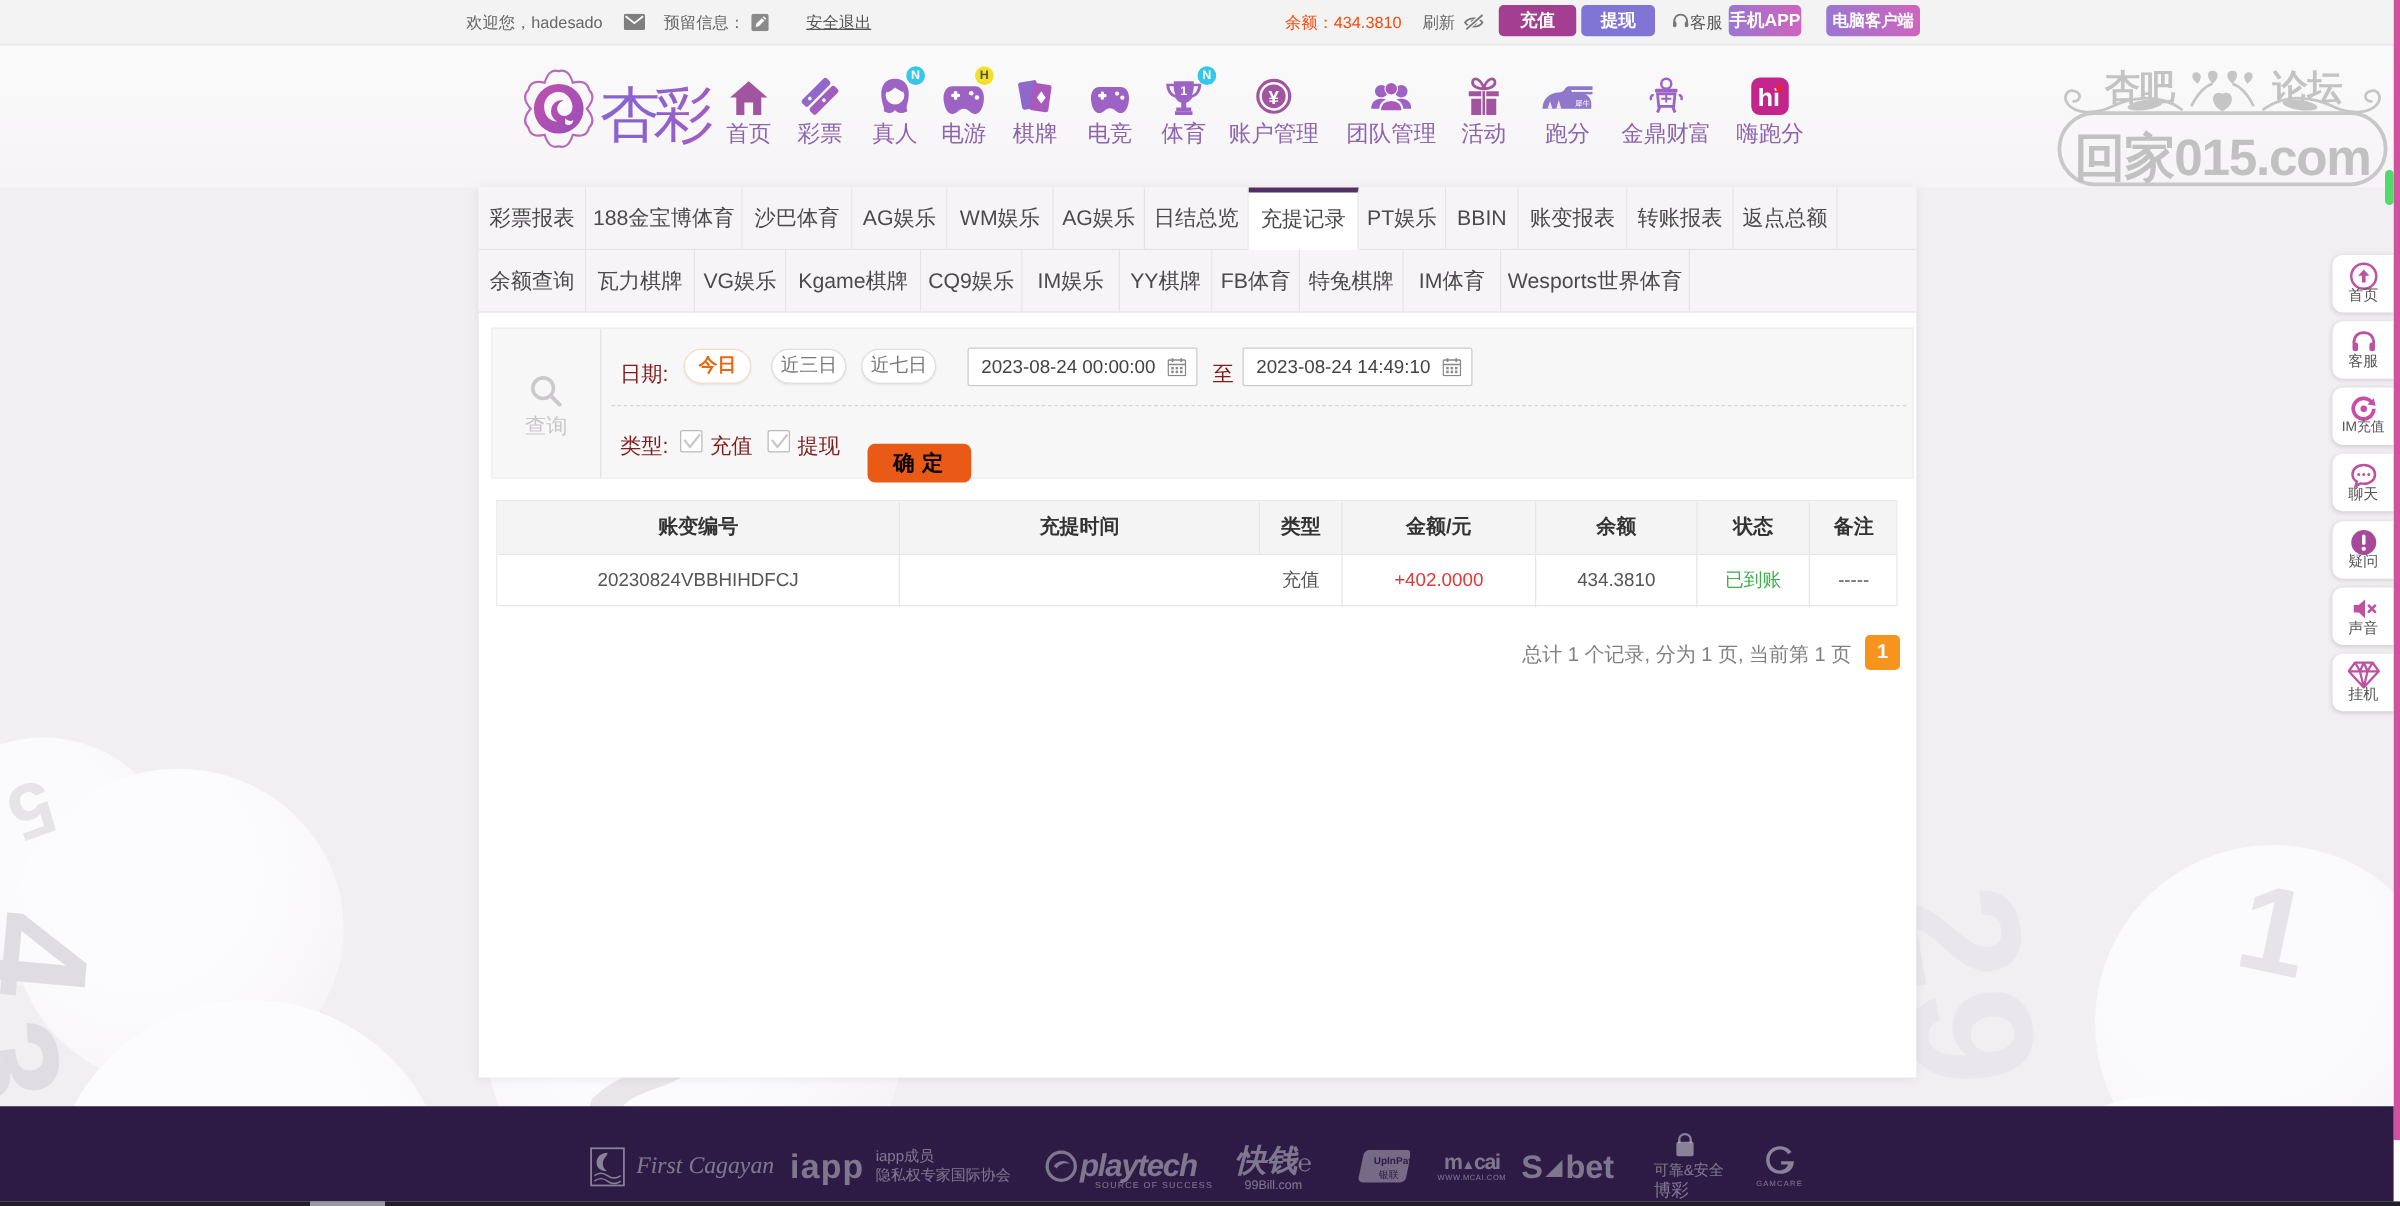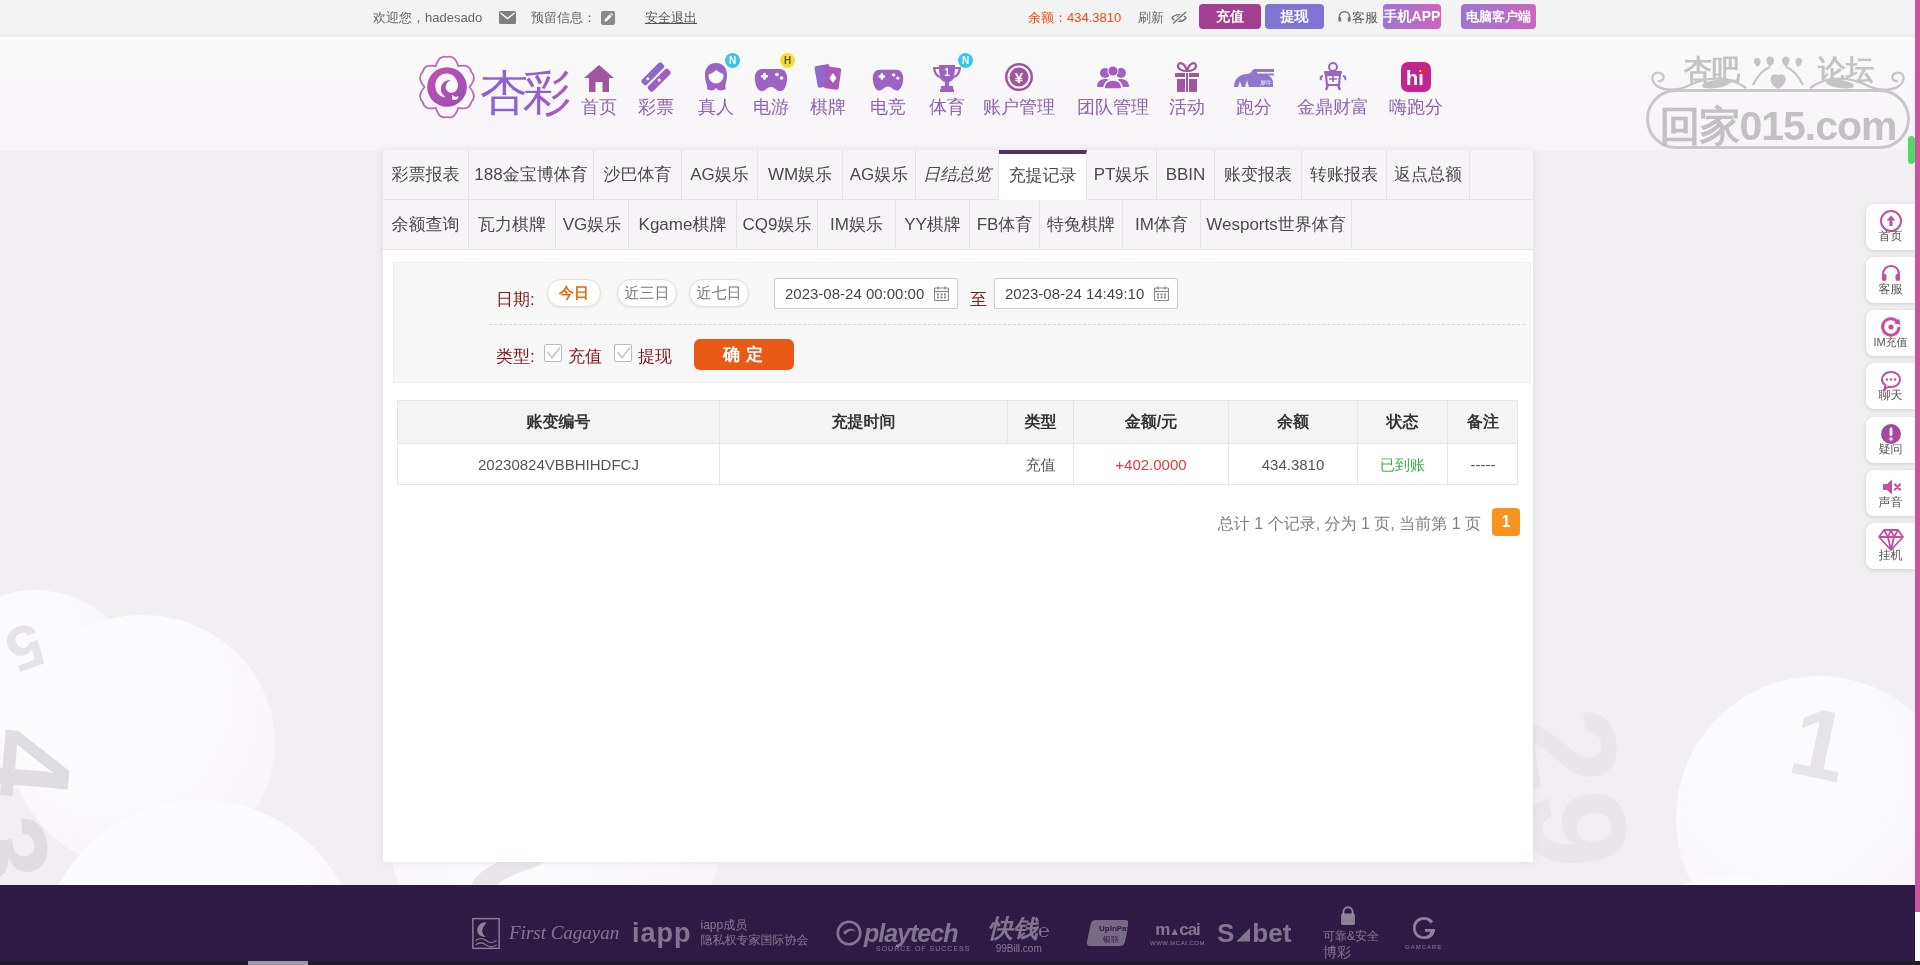--- a/index.html
+++ b/index.html
@@ -43,21 +43,21 @@
 
 
 #filter{position:absolute;left:10px;top:112px;width:1138px;height:121px;background:#f8f7f8;border:1px solid #efedef;}
 #filter .qcol{position:absolute;left:0;top:0;width:87px;height:119px;border-right:1px solid #e4e2e4;text-align:center;color:#c9c7c9;}
 .pill{position:absolute;top:16px;height:28px;line-height:26px;border-radius:14px;background:#fff;text-align:center;font-size:15px;}
 .pill.on{border:1px solid #f2ddc8;color:#e8680f;font-weight:bold;box-shadow:0 1px 2px rgba(0,0,0,0.08);}
 .pill.off{border:1px solid #e0dee0;color:#777;box-shadow:0 1px 2px rgba(0,0,0,0.08);}
 .dinput{position:absolute;top:15px;height:31px;background:#fff;border:1px solid #ccc;border-radius:2px;line-height:29px;font-size:15px;color:#444;padding-left:10px;}
 .flabel{position:absolute;font-size:17px;color:#7f1d1d;}
 .cbx{position:absolute;width:18px;height:18px;background:#fff;border:1px solid #bbb;border-radius:2px;}
-#okbtn{position:absolute;left:300px;top:76px;width:100px;height:31px;background:#e95a17;color:#ffffff;font-size:17px;font-weight:bold;text-align:center;line-height:31px;border-radius:6px;letter-spacing:6px;text-indent:4px;}
+#okbtn{position:absolute;left:300px;top:92px;width:83px;height:31px;background:#e95a17;color:#000000;font-size:17px;font-weight:bold;text-align:center;line-height:31px;border-radius:6px;letter-spacing:6px;text-indent:4px;}
 
 
 #tbl{position:absolute;left:14px;top:250px;width:1121px;border:1px solid #e7e6e7;border-bottom:none;}
 #tbl .tr{position:relative;width:100%;}
 #tbl .hrow{height:42px;background:#f4f4f5;font-weight:bold;font-size:16px;color:#333;text-decoration:underline;}
 #tbl .drow{height:42px;background:#fff;font-size:15px;color:#555;border-top:1px solid #e7e6e7;border-bottom:1px solid #e7e6e7;}
 #tbl .td{position:absolute;top:0;height:42px;line-height:42px;text-align:center;border-right:1px solid #e7e6e7;}
 #tbl .td:last-child{border-right:none;}
 
 #pgn{position:absolute;right:13px;top:358px;width:500px;height:28px;font-size:16px;color:#808080;}
@@ -333,21 +333,21 @@
 </div>
 
 <div id="card">
   <div class="tabrow" style="top:0;border-bottom:1px solid #e8e2e8;" id="tabs1">
     <div class="tab" style="left:0;width:86px;">彩票报表</div>
     <div class="tab" style="left:86px;width:125px;">188金宝博体育</div>
     <div class="tab" style="left:211px;width:88px;">沙巴体育</div>
     <div class="tab" style="left:299px;width:76px;">AG娱乐</div>
     <div class="tab" style="left:375px;width:85px;">WM娱乐</div>
     <div class="tab" style="left:460px;width:73px;">AG娱乐</div>
-    <div class="tab" style="left:533px;width:83px;font-style:italic;">日结总览</div>
+    <div class="tab" style="left:533px;width:83px;">日结总览</div>
     <div class="tab active" style="left:616px;width:88px;">充提记录</div>
     <div class="tab" style="left:704px;width:70px;">PT娱乐</div>
     <div class="tab" style="left:774px;width:58px;">BBIN</div>
     <div class="tab" style="left:832px;width:87px;">账变报表</div>
     <div class="tab" style="left:919px;width:85px;">转账报表</div>
     <div class="tab" style="left:1004px;width:83px;">返点总额</div>
   </div>
   <div class="tabrow" style="top:50px;border-bottom:1px solid #e8e2e8;" id="tabs2">
     <div class="tab" style="left:0;width:86px;">余额查询</div>
     <div class="tab" style="left:86px;width:87px;">瓦力棋牌</div>
@@ -355,20 +355,27 @@
     <div class="tab" style="left:246px;width:108px;">Kgame棋牌</div>
     <div class="tab" style="left:354px;width:81px;">CQ9娱乐</div>
     <div class="tab" style="left:435px;width:78px;">IM娱乐</div>
     <div class="tab" style="left:513px;width:74px;">YY棋牌</div>
     <div class="tab" style="left:587px;width:70px;">FB体育</div>
     <div class="tab" style="left:657px;width:83px;">特兔棋牌</div>
     <div class="tab" style="left:740px;width:78px;">IM体育</div>
     <div class="tab" style="left:818px;width:151px;">Wesports世界体育</div>
   </div>
   <div id="filter">
+    <div class="qcol">
+      <svg style="display:block;margin:36px auto 0;" width="28" height="28" viewBox="0 0 34 34">
+          <circle cx="14" cy="14" r="10" fill="none" stroke="#ccc9cc" stroke-width="3.5"></circle>
+          <line x1="22" y1="22" x2="30" y2="30" stroke="#ccc9cc" stroke-width="4" stroke-linecap="round"></line>
+        </svg>
+      <div style="font-size:17px;margin-top:2px;">查询</div>
+    </div>
     <span class="flabel" style="left:102px;top:25px;">日期:</span>
     <span class="pill on" style="left:153px;width:54px;">今日</span>
     <span class="pill off" style="left:223px;width:60px;">近三日</span>
     <span class="pill off" style="left:295px;width:60px;">近七日</span>
     <span class="dinput" style="left:380px;width:184px;">2023-08-24 00:00:00
       <svg style="position:absolute;right:8px;top:7px;" width="15" height="15" viewBox="0 0 15 15">
           <rect x="0.5" y="2" width="14" height="12.5" rx="1" fill="none" stroke="#888" stroke-width="1.2"></rect>
           <line x1="0.5" y1="5.5" x2="14.5" y2="5.5" stroke="#888" stroke-width="1.2"></line>
           <line x1="4" y1="0.5" x2="4" y2="3.5" stroke="#888" stroke-width="1.4"></line>
           <line x1="11" y1="0.5" x2="11" y2="3.5" stroke="#888" stroke-width="1.4"></line>

